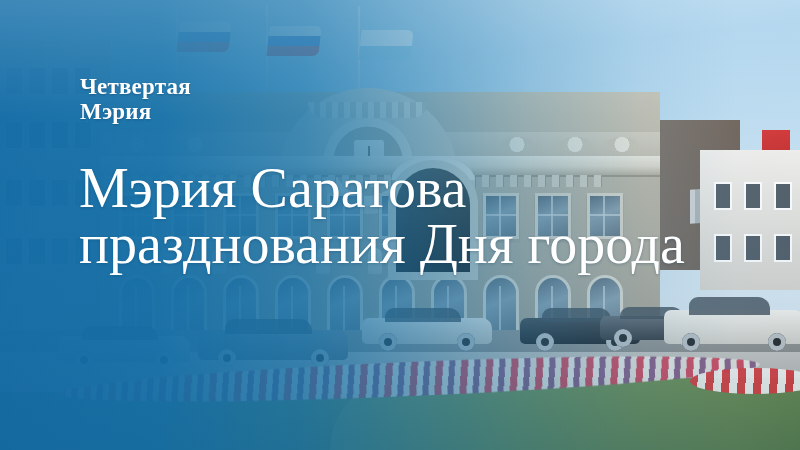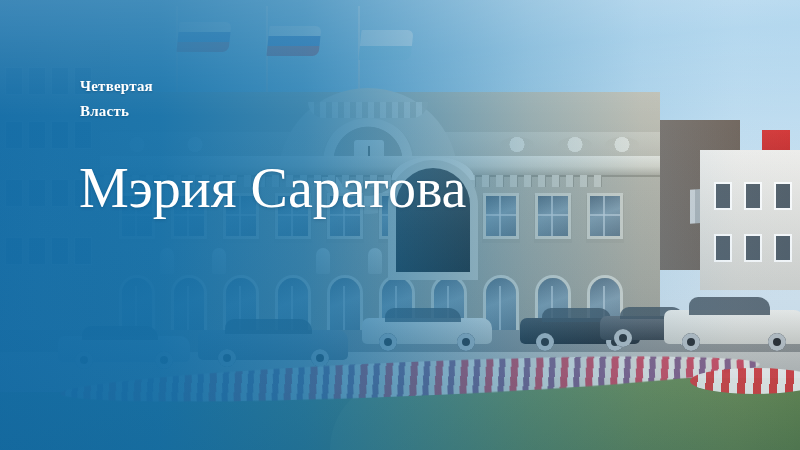--- a/index.html
+++ b/index.html
@@ -170,21 +170,21 @@
     position:absolute;inset:0;
     background:linear-gradient(180deg,rgba(255,255,255,.16) 0%,rgba(255,255,255,0) 26%,
       rgba(10,80,130,.10) 78%,rgba(10,80,130,.18) 100%);
   }
 
   
   .content{position:absolute;inset:0;}
   .logo{
     position:absolute;left:80px;top:74px;
     font-family:"Liberation Serif","DejaVu Serif",serif;
-    font-weight:700;font-size:15px;line-height:25px;color:#ffffff;
+    font-weight:700;font-size:23px;line-height:25px;color:#ffffff;
     letter-spacing:.2px;
     text-shadow:0 1px 2px rgba(8,52,86,.35);
   }
   .headline{
     position:absolute;left:79px;top:160px;width:620px;
     font-family:"Liberation Serif","DejaVu Serif",serif;
     font-weight:400;font-size:56px;line-height:56px;color:#ffffff;
     letter-spacing:0px;
     text-shadow:0 1px 3px rgba(10,55,90,.30);
   }
@@ -376,21 +376,22 @@
     <div class="flowerbed"></div>
     <div class="flowerbed2"></div>
   </div>
 
   <div class="overlay"></div>
   <div class="overlay-soft"></div>
 
   <div class="content">
     <div class="logo">
       <div>Четвертая</div>
-      <div>Власть</div>
+      <div>Мэрия</div>
     </div>
 
     <div class="headline">
       <div>Мэрия Саратова</div>
+      <div>празднования Дня города</div>
     </div>
   </div>
 
 </div>
 
 </body></html>

